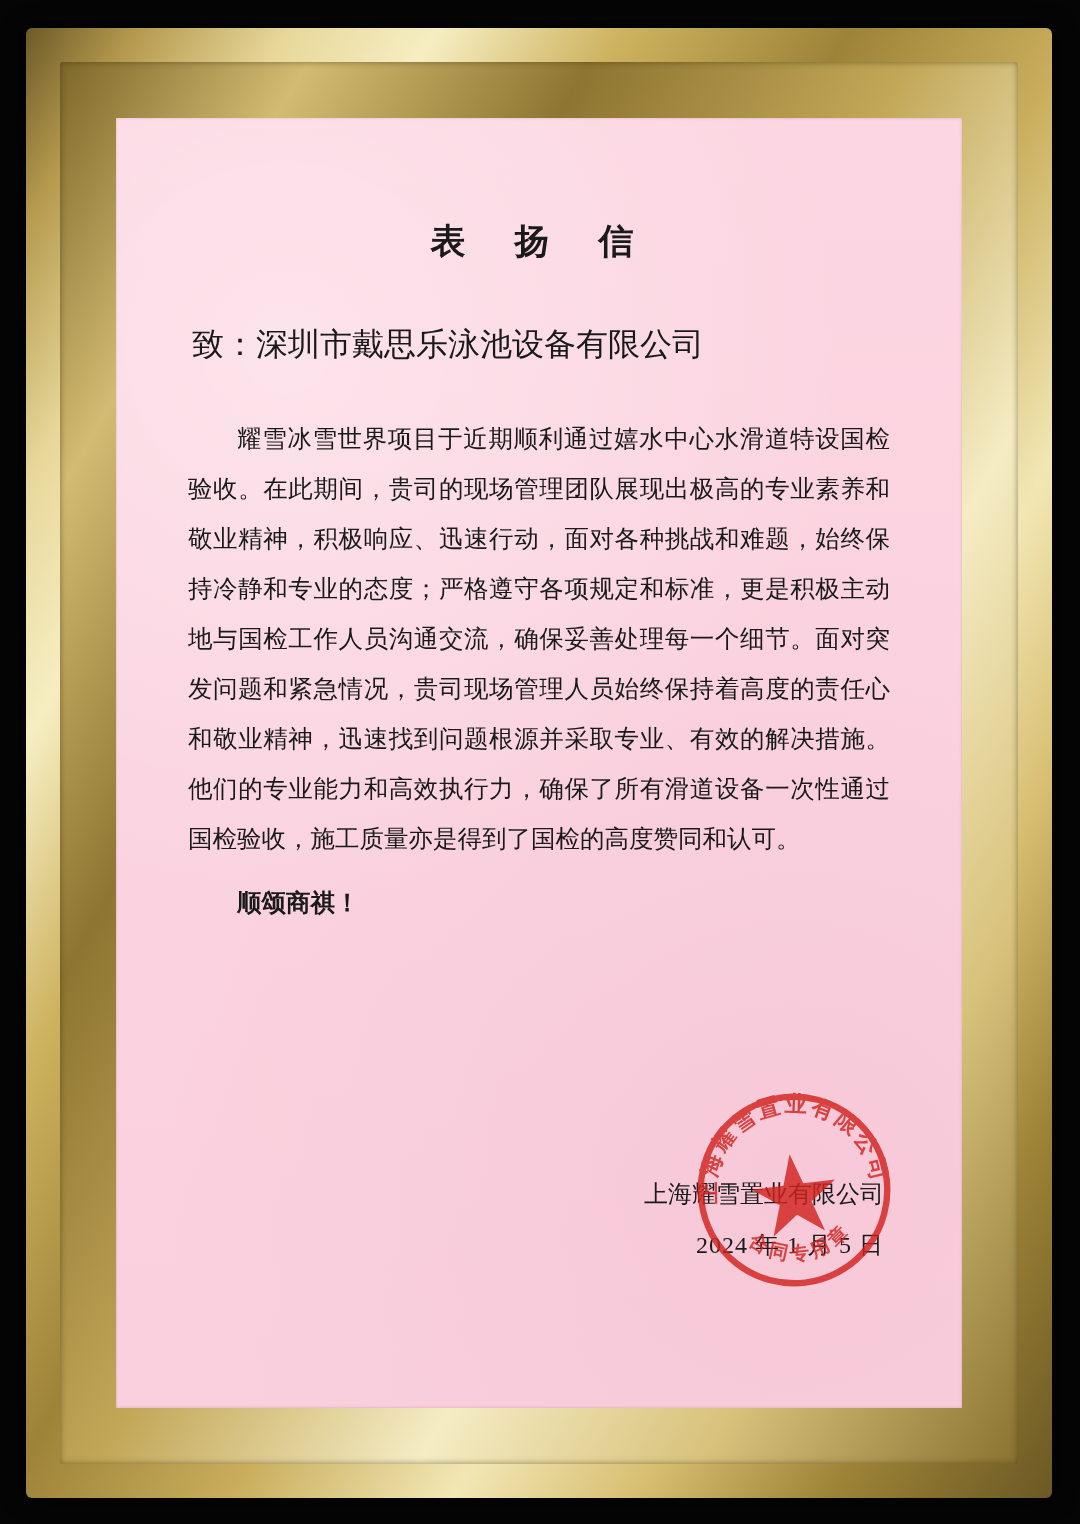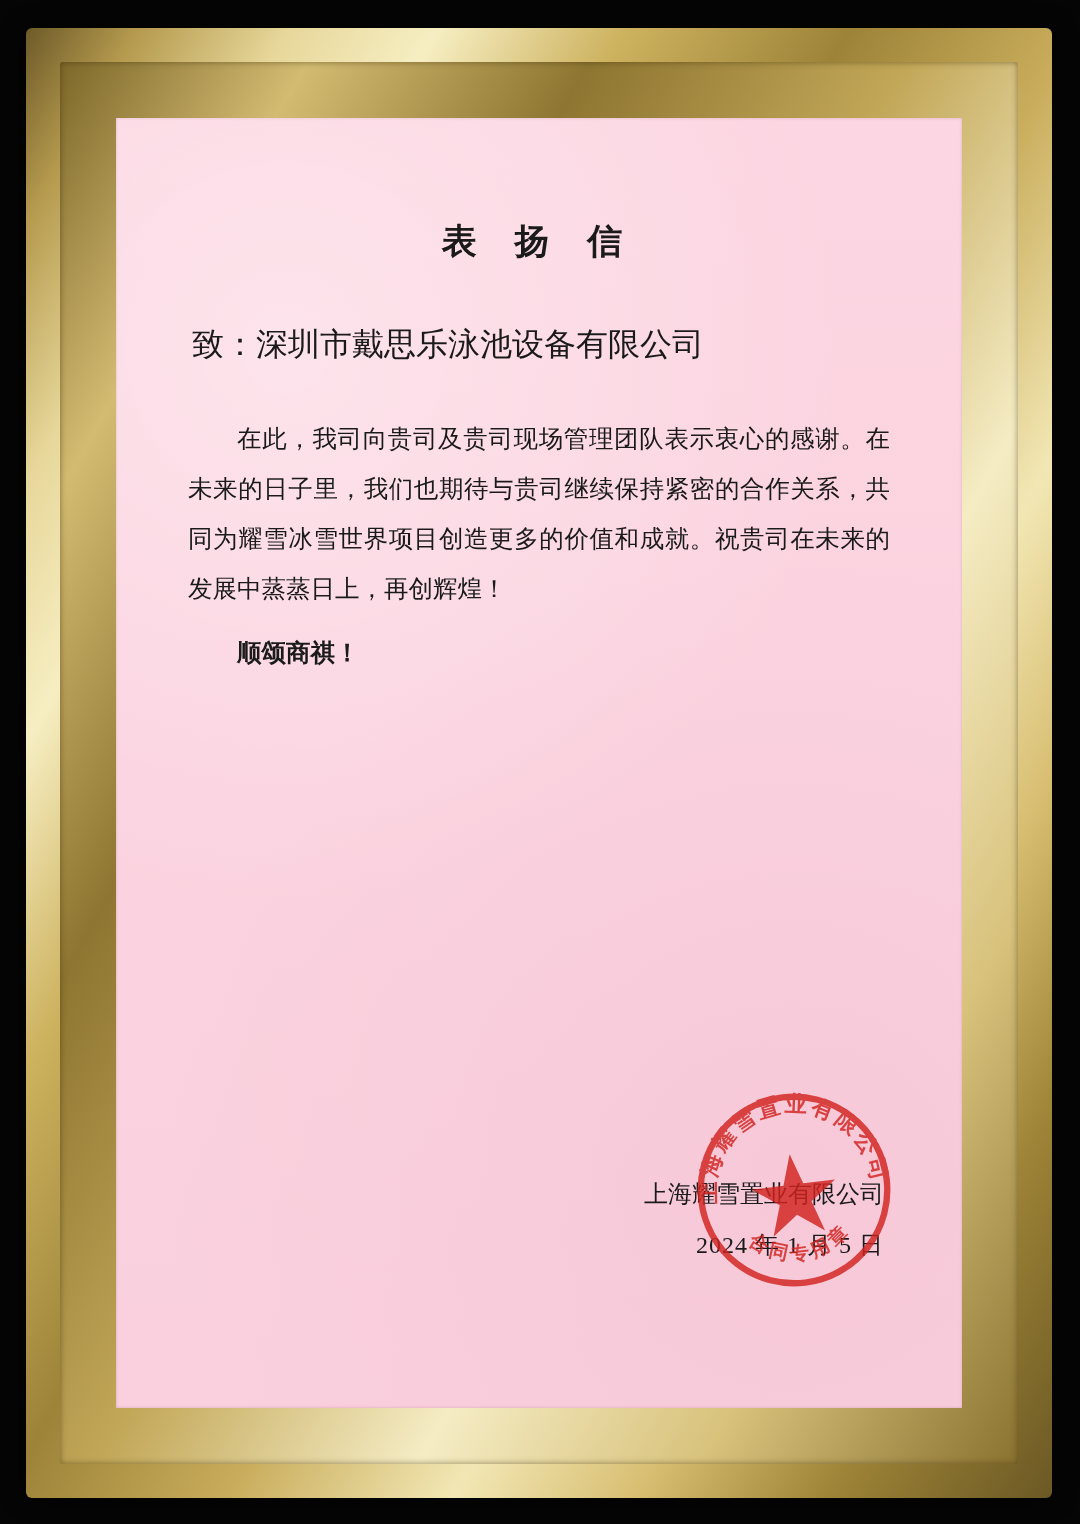--- a/index.html
+++ b/index.html
@@ -83,21 +83,21 @@
     padding: 64px 72px 40px 72px;
     box-sizing: border-box;
     color: #1a1a1a;
   }
   .title {
     text-align: center;
     font-size: 35px;
     font-weight: bold;
     letter-spacing: 14px;
     margin: 36px 0 54px 0;
-    font-family: Liberation Sans, sans-serif;
+    font-family: Liberation Mono, monospace;
   }
   .salutation {
     font-size: 32px;
     line-height: 1.6;
     margin: 0 0 44px 0;
     padding-left: 4px;
   }
   .para {
     font-size: 24.5px;
     line-height: 2.04;
@@ -163,22 +163,22 @@
 
       <div class="mat">
         <div class="grain"></div>
 
         <div class="letter">
 
           <div class="title">表 扬 信</div>
 
           <div class="salutation">致：深圳市戴思乐泳池设备有限公司</div>
 
-
-          <p class="para closing">在此，我司向贵司及贵司现场管理团队表示衷心的感谢。在未来的日子里，我们也期待与贵司继续保持紧密的合作关系，共同为耀雪冰雪世界项目创造更多的价值和成就。祝贵司在未来的发展中蒸蒸日上，再创辉煌！</p>
+          <p class="para">耀雪冰雪世界项目于近期顺利通过嬉水中心水滑道特设国检验收。在此期间，贵司的现场管理团队展现出极高的专业素养和敬业精神，积极响应、迅速行动，面对各种挑战和难题，始终保持冷静和专业的态度；严格遵守各项规定和标准，更是积极主动地与国检工作人员沟通交流，确保妥善处理每一个细节。面对突发问题和紧急情况，贵司现场管理人员始终保持着高度的责任心和敬业精神，迅速找到问题根源并采取专业、有效的解决措施。他们的专业能力和高效执行力，确保了所有滑道设备一次性通过国检验收，施工质量亦是得到了国检的高度赞同和认可。</p>
+
 
           <p class="para short">顺颂商祺！</p>
 
         </div>
 
         <div class="signature">
           <div class="sig-company">上海耀雪置业有限公司</div>
           <div class="sig-date">2024 年 1 月 5 日</div>
         </div>
 

